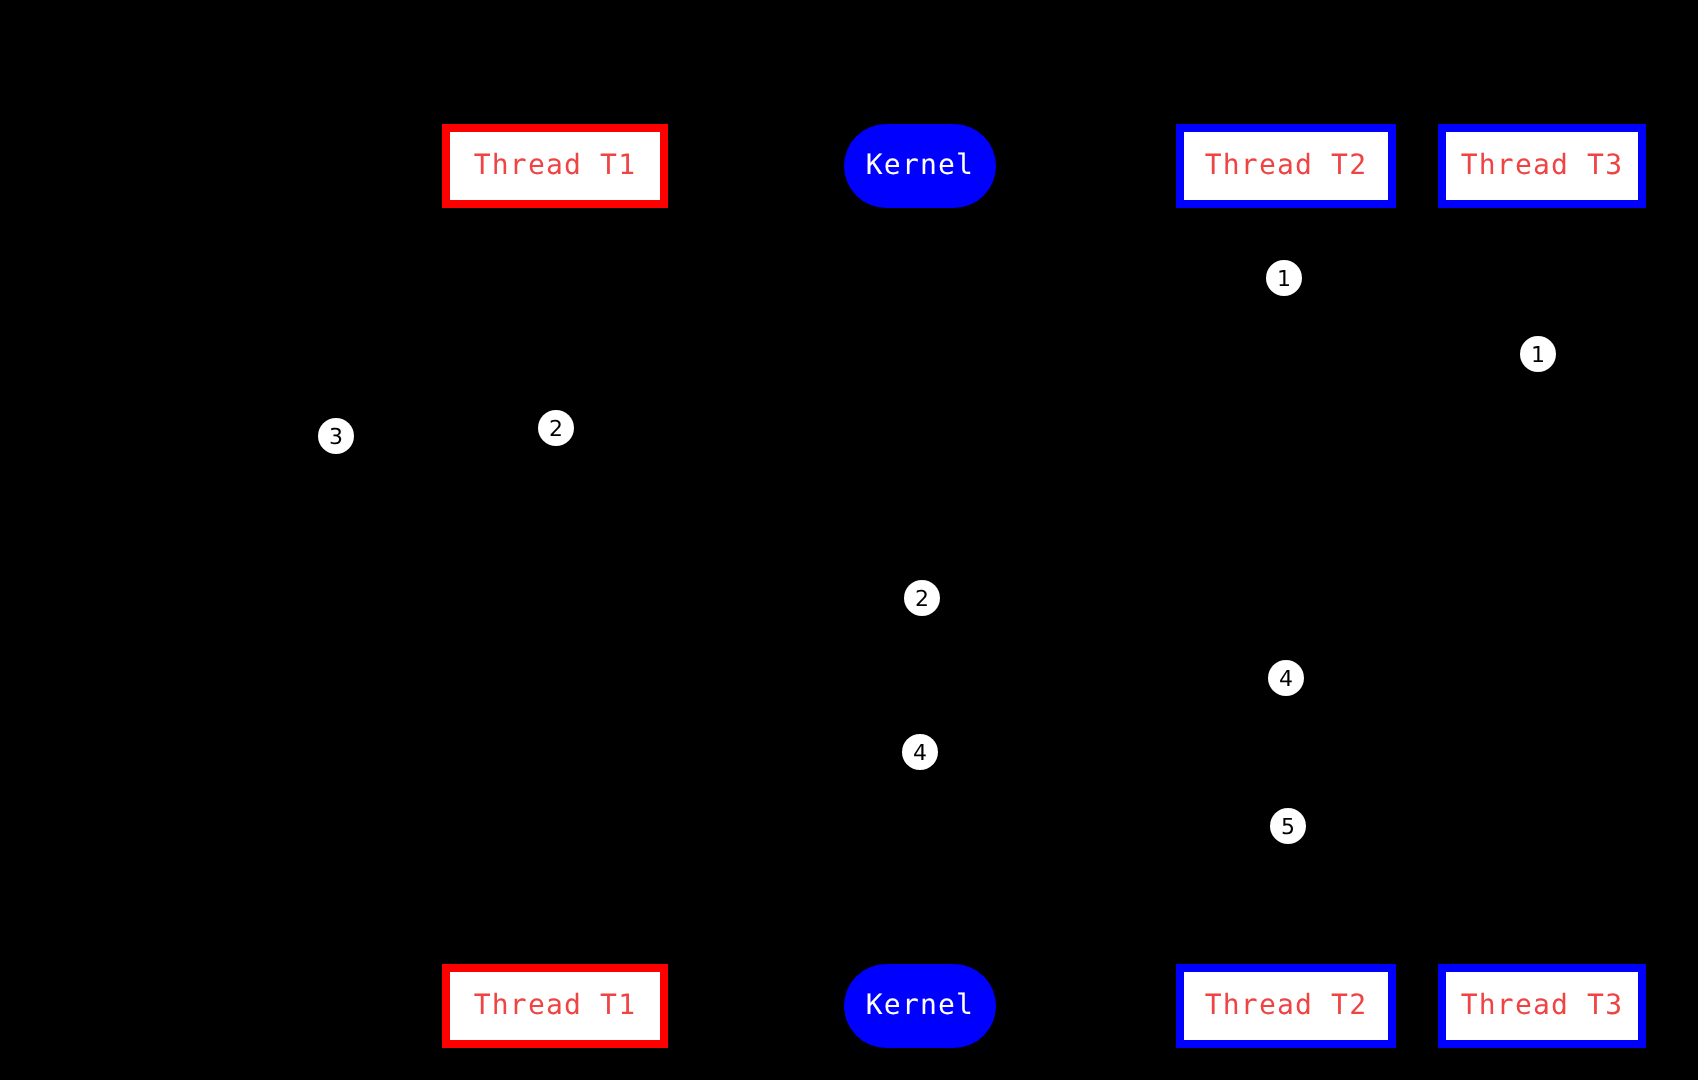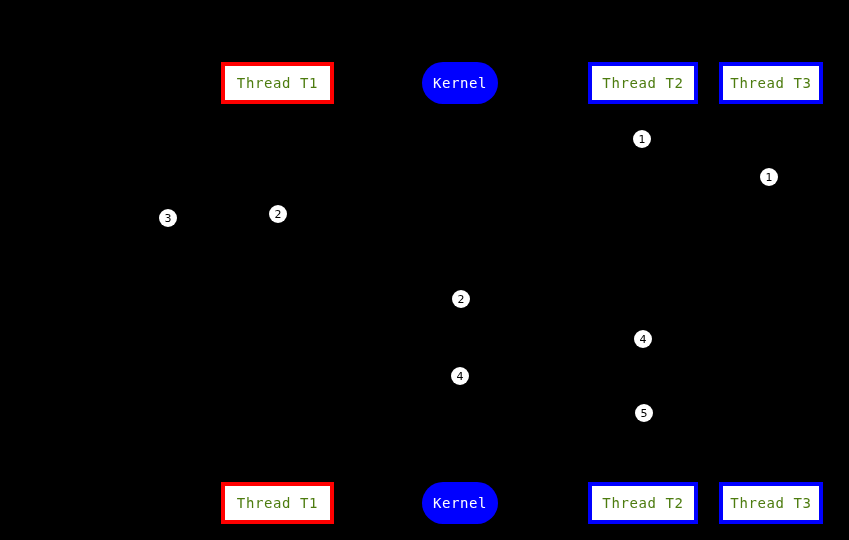--- a/index.html
+++ b/index.html
@@ -25,21 +25,21 @@
     align-items: center;
     justify-content: center;
     font-family: "DejaVu Sans Mono", "Liberation Mono", monospace;
     font-size: 14px;
     letter-spacing: 0.6px;
     white-space: nowrap;
     line-height: 1;
   }
   .participant.p-light {
     background: #FFFFFF;
-    color: #4d7c0f;
+    color: #ef4444;
   }
   .participant.p-solid {
     color: #FFFFFF;
     border-radius: 21px;
   }
 
   
   .lifeline {
     position: absolute;
     width: 1px;

